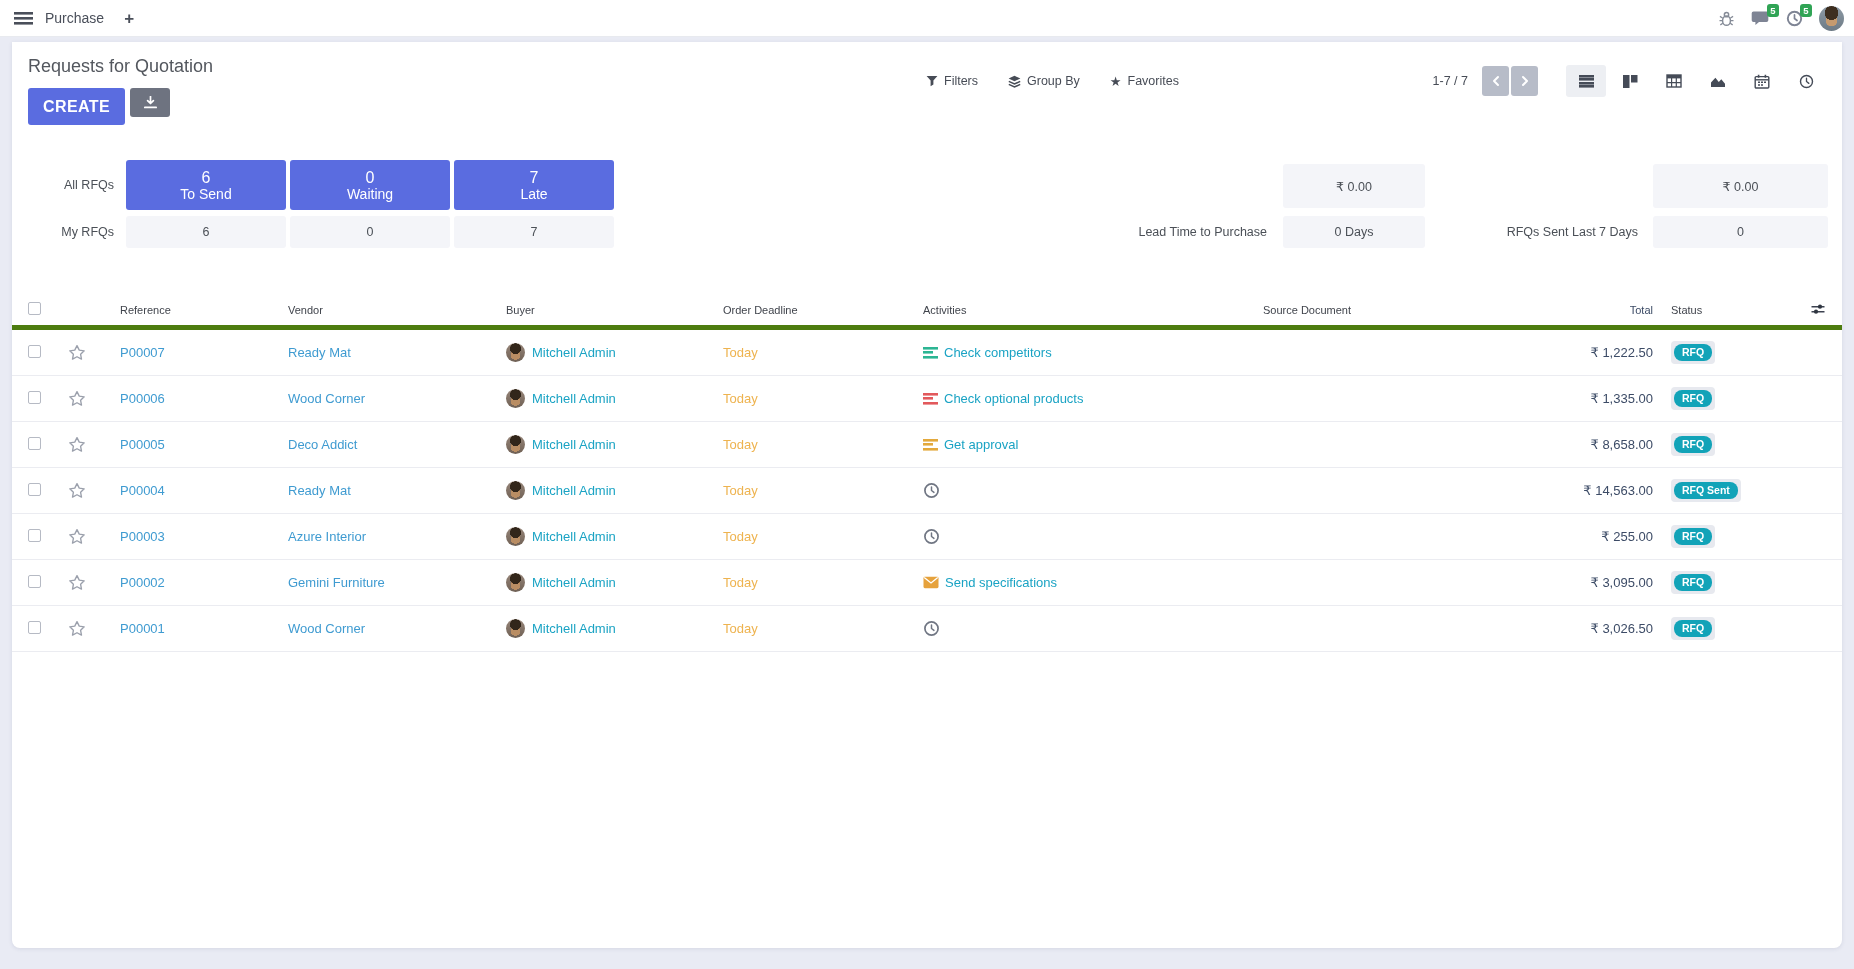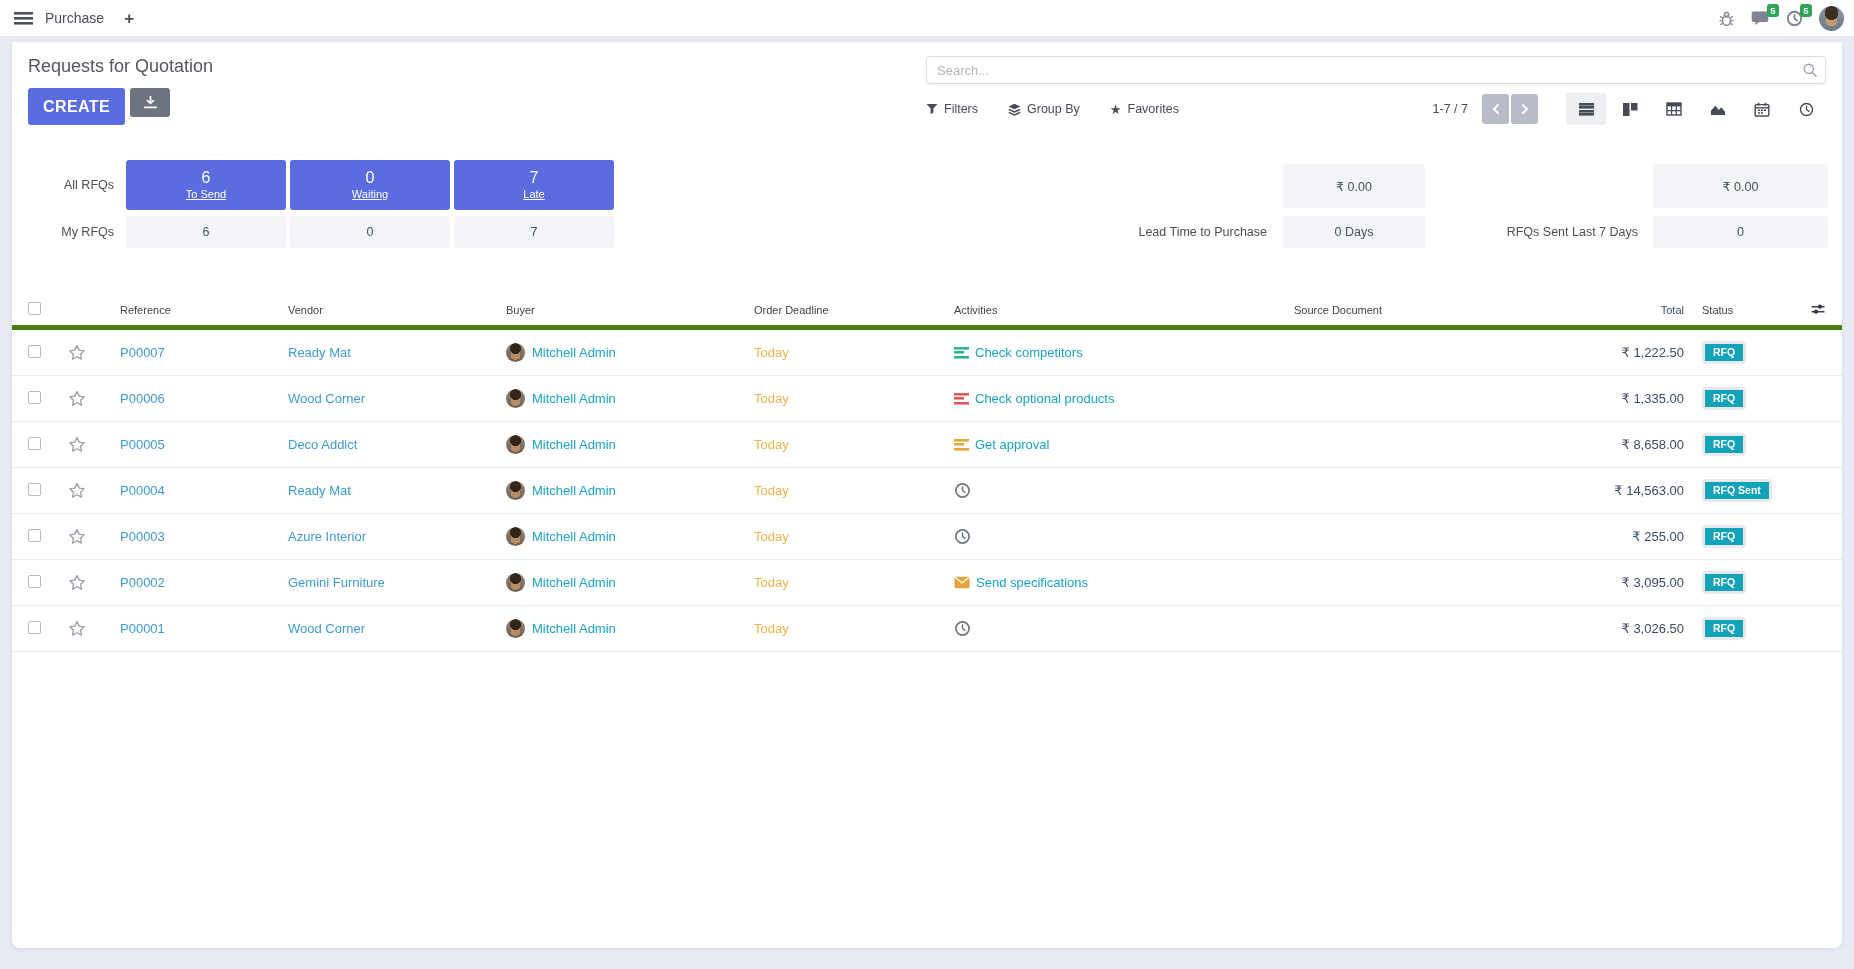--- a/index.html
+++ b/index.html
@@ -64,21 +64,21 @@
 
   
   .dash{position:relative;height:90px;margin-top:35px;font-size:12.5px;}
   .dash-label{position:absolute;left:16px;width:86px;text-align:right;color:#4b5057;}
   .dl-1{top:0;height:50px;line-height:50px;}
   .dl-2{top:56px;height:32px;line-height:32px;}
   .dash-cols{position:absolute;left:114px;top:0;display:flex;gap:4px;}
   .dash-col{width:160px;display:flex;flex-direction:column;}
   .kpi-blue{height:50px;background:#5a6ce0;border-radius:3px;color:#fff;display:flex;flex-direction:column;align-items:center;justify-content:center;cursor:pointer;}
   .kpi-blue .num{font-size:16px;line-height:19px;}
-  .kpi-blue .lbl{font-size:11px;line-height:15px;text-decoration:underline;}
+  .kpi-blue .lbl{font-size:14px;line-height:15px;}
   .kpi-gray{height:32px;margin-top:6px;background:#f4f5f9;border-radius:3px;color:#4b5057;display:flex;align-items:center;justify-content:center;cursor:pointer;}
   .m-label{position:absolute;text-align:right;color:#4b5057;}
   .m-box{position:absolute;background:#f4f5f9;border-radius:3px;display:flex;align-items:center;justify-content:center;color:#4b5057;}
   .mlA{left:1035px;width:220px;}
   .mbA{left:1271px;width:142px;}
   .mlB{left:1404px;width:222px;}
   .mbB{left:1641px;width:175px;}
   .r1l{top:0;height:50px;line-height:50px;}
   .r2l{top:56px;height:32px;line-height:32px;}
   .r1b{top:4px;height:44px;}
@@ -88,21 +88,21 @@
   .tbl{margin-top:44px;}
   .t-header,.t-row,.t-footer{display:flex;align-items:center;padding-left:16px;position:relative;}
   .t-header{height:36px;border-bottom:5px solid #4d7c0f;font-size:11px;color:#40444c;}
   .t-row{height:46px;border-bottom:1px solid #ebecf1;font-size:13px;padding-left:16px;}
   .t-footer{height:44px;border-bottom:1px solid #d9dce3;font-size:13px;font-weight:bold;color:#3a3f49;}
   .c-sel{width:40px;}
   .c-star{width:52px;display:flex;align-items:center;}
   .c-ref{width:168px;}
   .c-ven{width:218px;}
   .c-buy{width:217px;display:flex;align-items:center;gap:7px;}
-  .c-dl{width:200px;margin-left:31px;}
+  .c-dl{width:200px;}
   .c-act{width:340px;display:flex;align-items:center;gap:6px;}
   .c-src{width:270px;}
   .c-tot{width:120px;text-align:right;color:#3c4b66;}
   .c-st{width:150px;padding-left:18px;}
   .cb{width:13px;height:13px;border:1px solid #b6bac4;border-radius:2px;background:#fff;display:inline-block;cursor:pointer;}
   .lnk{color:#3f9bd1;}
   .teal{color:#1aa3c4;}
   .today{color:#eeb34f;}
   .avatar-sm{width:19px;height:19px;border-radius:50%;flex:none;
     background:
@@ -116,21 +116,21 @@
     linear-gradient(#2cb593,#2cb593) 0 9.2px/15px 2.6px no-repeat;}
   .tasks.red{background:
     linear-gradient(#e2595c,#e2595c) 0 0/15px 2.6px no-repeat,
     linear-gradient(#e2595c,#e2595c) 0 4.6px/10px 2.6px no-repeat,
     linear-gradient(#e2595c,#e2595c) 0 9.2px/15px 2.6px no-repeat;}
   .tasks.yellow{background:
     linear-gradient(#e3a93c,#e3a93c) 0 0/15px 2.6px no-repeat,
     linear-gradient(#e3a93c,#e3a93c) 0 4.6px/10px 2.6px no-repeat,
     linear-gradient(#e3a93c,#e3a93c) 0 9.2px/15px 2.6px no-repeat;}
   .badge-wrap{background:#e7e9ef;border-radius:4px;padding:3px;display:inline-block;line-height:1;}
-  .badge{background:#12a3b8;color:#fff;font-size:10.5px;font-weight:bold;padding:2.5px 8px;border-radius:0;display:inline-block;line-height:1.2;}
+  .badge{background:#12a3b8;color:#fff;font-size:10.5px;font-weight:bold;padding:2.5px 8px;border-radius:8px;display:inline-block;line-height:1.2;}
   .hdr-settings{position:absolute;right:16px;top:8px;cursor:pointer;}
 </style>
 </head>
 <body>
 
 <div class="navbar">
   <span class="hamburger"></span>
   <span class="app-name">Purchase</span>
   <span class="plus-btn">+</span>
   <div class="nav-right">
@@ -167,29 +167,20 @@
         <button class="btn-create">CREATE</button>
         <button class="btn-export">
           <svg width="15" height="13" viewBox="0 0 15 13">
             <path d="M7.5 0.5v6.5M4.6 4.6 7.5 7.5l2.9-2.9" fill="none" stroke="#fff" stroke-width="1.7" stroke-linecap="round" stroke-linejoin="round"></path>
             <path d="M1.8 11.4h11.4" stroke="#fff" stroke-width="1.7" stroke-linecap="round"></path>
           </svg>
         </button>
       </div>
     </div>
     <div class="cp-right">
-      <div class="search-wrap">
-        <input class="search-input" type="text" placeholder="Search..." style="">
-        <span class="search-ico">
-          <svg width="16" height="16" viewBox="0 0 16 16">
-            <circle cx="6.8" cy="6.8" r="4.6" fill="none" stroke="#9aa0ab" stroke-width="1.4"></circle>
-            <path d="M10.3 10.3 14 14" stroke="#9aa0ab" stroke-width="1.4" stroke-linecap="round"></path>
-          </svg>
-        </span>
-      </div>
       <div class="cp-bottom">
         <div class="filter-group">
           <span class="fitem">
             <svg width="12" height="12" viewBox="0 0 12 12">
               <path d="M.6 1h10.8L7.4 5.6v4l-2.8 1.6V5.6z" fill="#474c56"></path>
             </svg>
             <span>Filters</span>
           </span>
           <span class="fitem">
             <svg width="13" height="13" viewBox="0 0 13 13">

